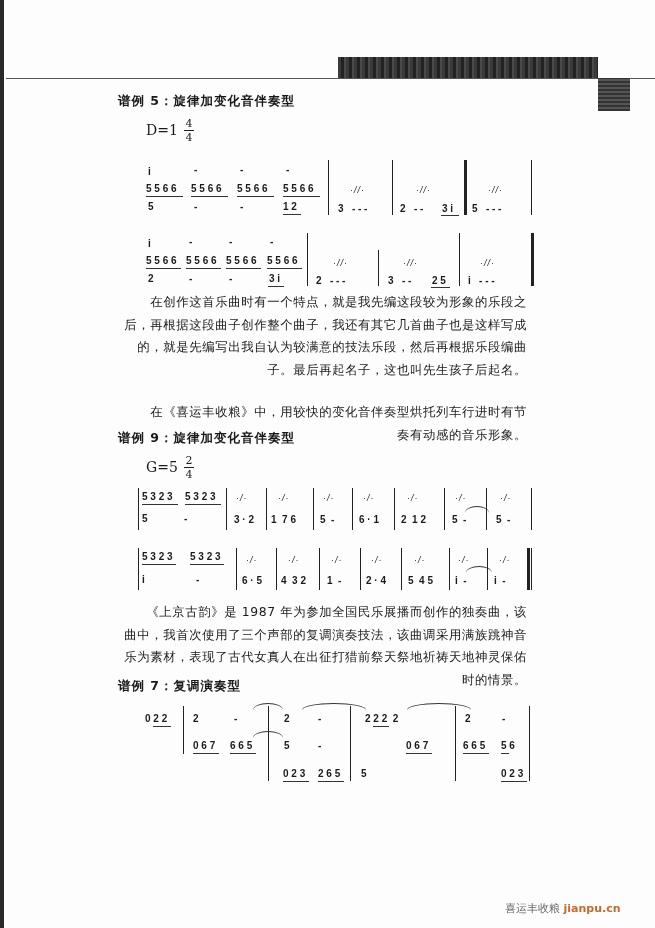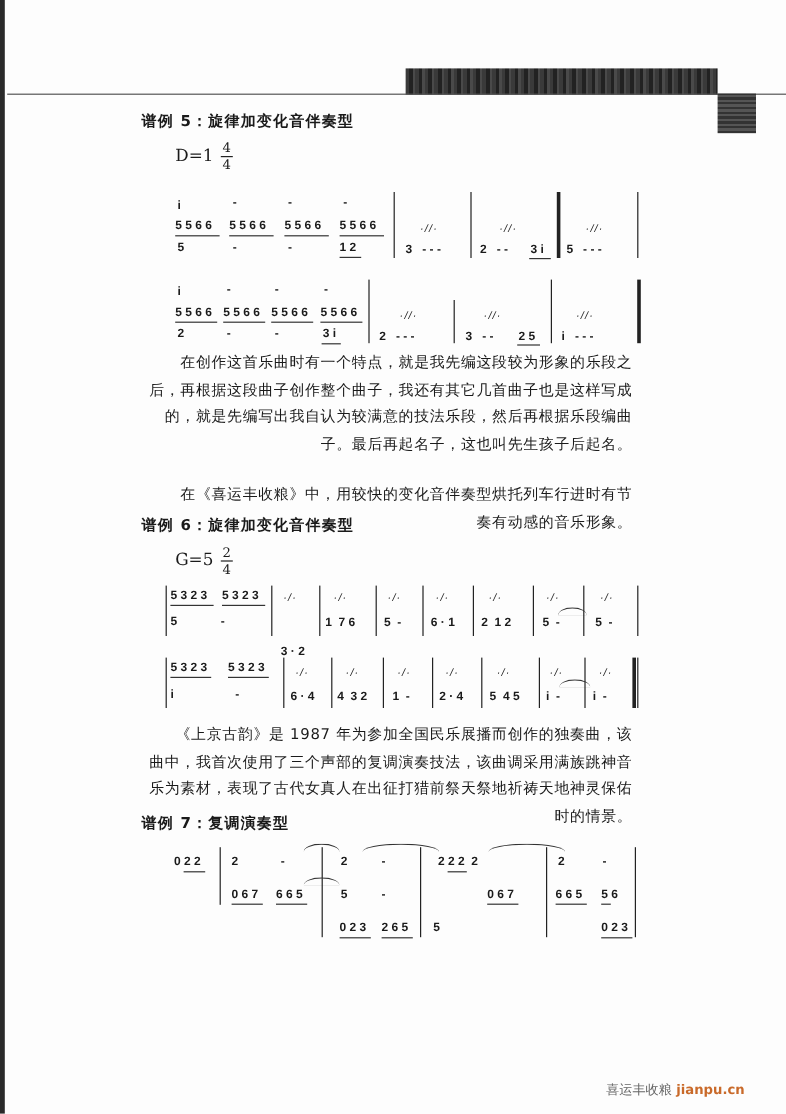--- a/index.html
+++ b/index.html
@@ -110,38 +110,38 @@
   <div class="blt" style="left:531px;top:233px;height:53px;"></div>
 </div>
 
 <div class="para" style="top:291px;">
   <p style="text-indent:2em;">在创作这首乐曲时有一个特点，就是我先编这段较为形象的乐段之后，再根据这段曲子创作整个曲子，我还有其它几首曲子也是这样写成的，就是先编写出我自认为较满意的技法乐段，然后再根据乐段编曲子。最后再起名子，这也叫先生孩子后起名。</p>
 </div>
 <div class="para" style="top:385px;margin-top:16px;">
   <p style="text-indent:2em;">在《喜运丰收粮》中，用较快的变化音伴奏型烘托列车行进时有节奏有动感的音乐形象。</p>
 </div>
 
-<div class="heading" style="left:118px;top:430px;">谱例 6：旋律加变化音伴奏型</div>
+<div class="heading" style="left:118px;top:430px;">谱例 9：旋律加变化音伴奏型</div>
 <div class="key" style="left:146px;top:459px;">G=5</div>
 <div class="frac" style="left:184px;top:455px;text-align:center;">
   <span>2</span><span class="bar"></span><span>4</span>
 </div>
 
 <div>
   <div class="bl" style="left:138px;top:488px;height:42px;"></div>
   <span class="n" style="left:142px;top:491px;">5 3 2 3</span>
   <span class="n" style="left:185px;top:491px;">5 3 2 3</span>
   <div class="ul" style="left:142px;top:504px;width:36px;"></div>
   <div class="ul" style="left:185px;top:504px;width:36px;"></div>
   <span class="n" style="left:142px;top:513px;">5</span>
   <span class="n" style="left:184px;top:513px;">-</span>
 
   <div class="bl" style="left:226px;top:488px;height:42px;"></div>
   <span class="rep" style="left:236px;top:493px;">·/·</span>
-  <span class="n" style="left:234px;top:514px;margin-top:24px;">3 · 2</span>
+  <span class="n" style="left:234px;top:514px;">3 · 2</span>
   <div class="bl" style="left:266px;top:488px;height:42px;"></div>
   <span class="rep" style="left:278px;top:493px;">·/·</span>
   <span class="n" style="left:271px;top:514px;">1  7 6</span>
   <div class="bl" style="left:313px;top:488px;height:42px;"></div>
   <span class="rep" style="left:323px;top:493px;">·/·</span>
   <span class="n" style="left:320px;top:514px;">5  -</span>
   <div class="bl" style="left:352px;top:488px;height:42px;"></div>
   <span class="rep" style="left:363px;top:493px;">·/·</span>
   <span class="n" style="left:359px;top:514px;">6 · 1</span>
   <div class="bl" style="left:394px;top:488px;height:42px;"></div>
@@ -161,21 +161,21 @@
   <div class="bl" style="left:138px;top:548px;height:42px;"></div>
   <span class="n" style="left:142px;top:551px;">5 3 2 3</span>
   <span class="n" style="left:190px;top:551px;">5 3 2 3</span>
   <div class="ul" style="left:142px;top:564px;width:34px;"></div>
   <div class="ul" style="left:190px;top:564px;width:34px;"></div>
   <span class="n" style="left:142px;top:574px;">i</span>
   <span class="n" style="left:196px;top:574px;">-</span>
 
   <div class="bl" style="left:236px;top:548px;height:42px;"></div>
   <span class="rep" style="left:246px;top:555px;">·/·</span>
-  <span class="n" style="left:242px;top:575px;">6 · 4</span>
+  <span class="n" style="left:242px;top:575px;">6 · 5</span>
   <div class="bl" style="left:276px;top:548px;height:42px;"></div>
   <span class="rep" style="left:288px;top:555px;">·/·</span>
   <span class="n" style="left:281px;top:575px;">4  3 2</span>
   <div class="bl" style="left:319px;top:548px;height:42px;"></div>
   <span class="rep" style="left:331px;top:555px;">·/·</span>
   <span class="n" style="left:327px;top:575px;">1  -</span>
   <div class="bl" style="left:360px;top:548px;height:42px;"></div>
   <span class="rep" style="left:371px;top:555px;">·/·</span>
   <span class="n" style="left:366px;top:575px;text-align:center;">2 · 4</span>
   <div class="bl" style="left:401px;top:548px;height:42px;"></div>

